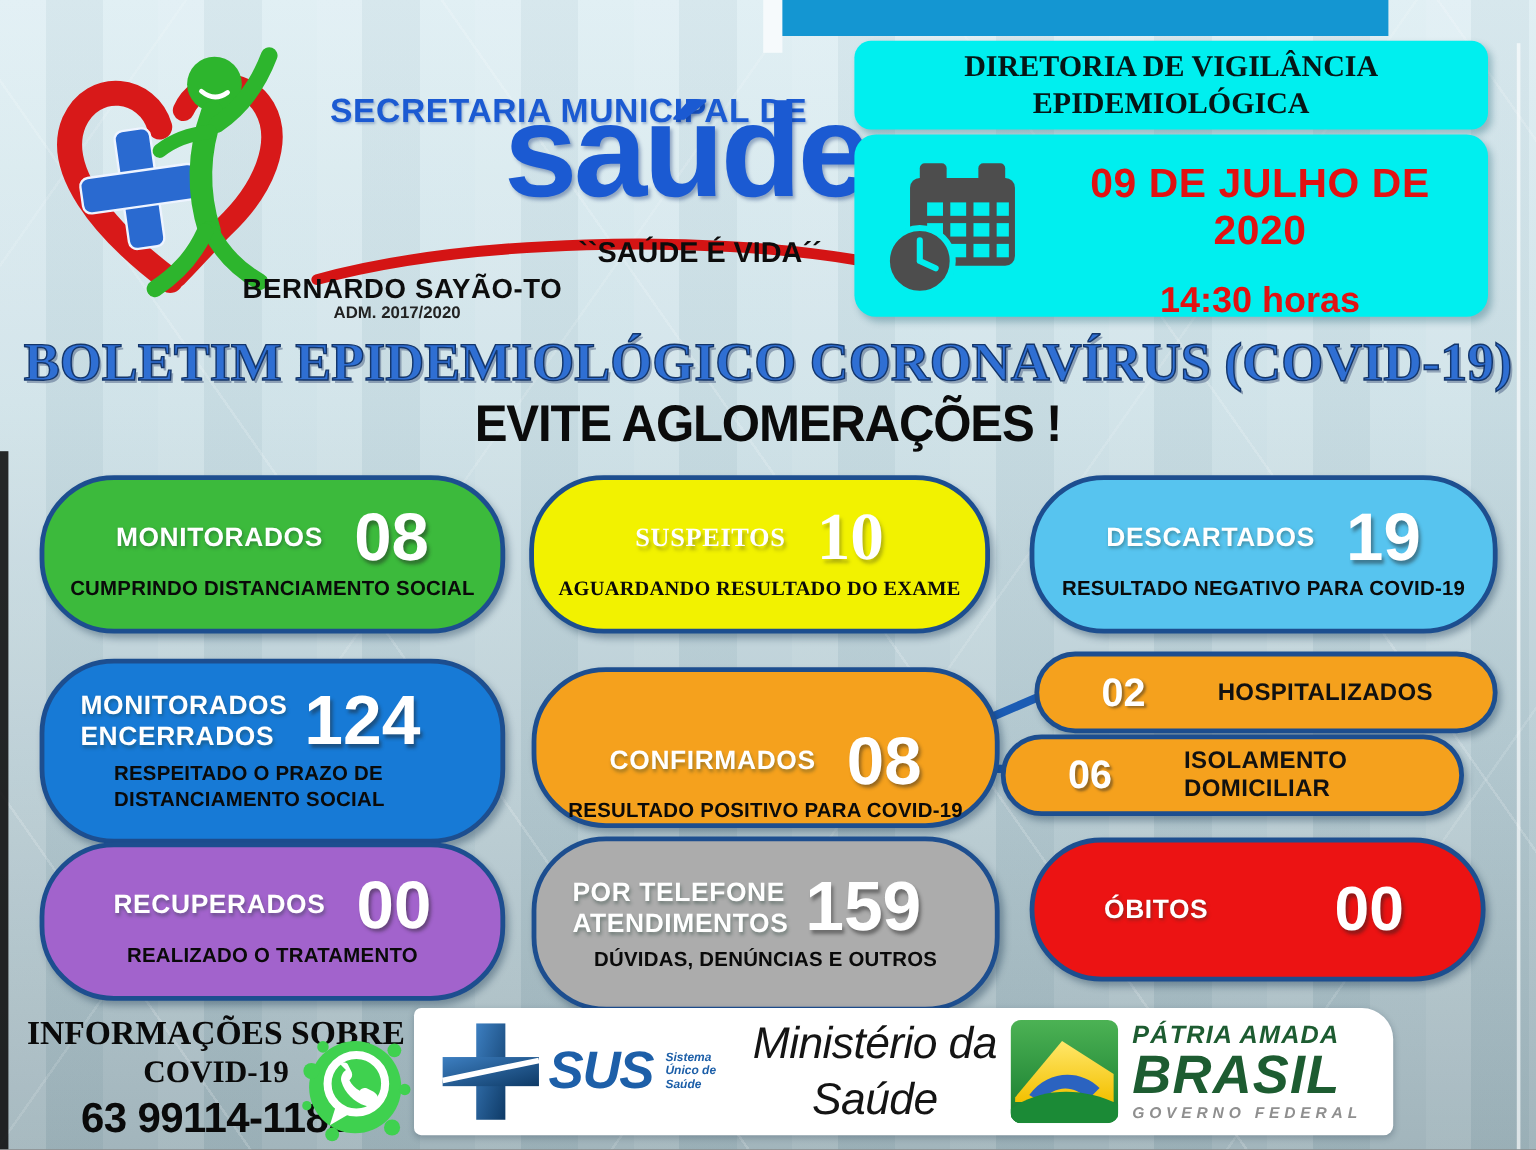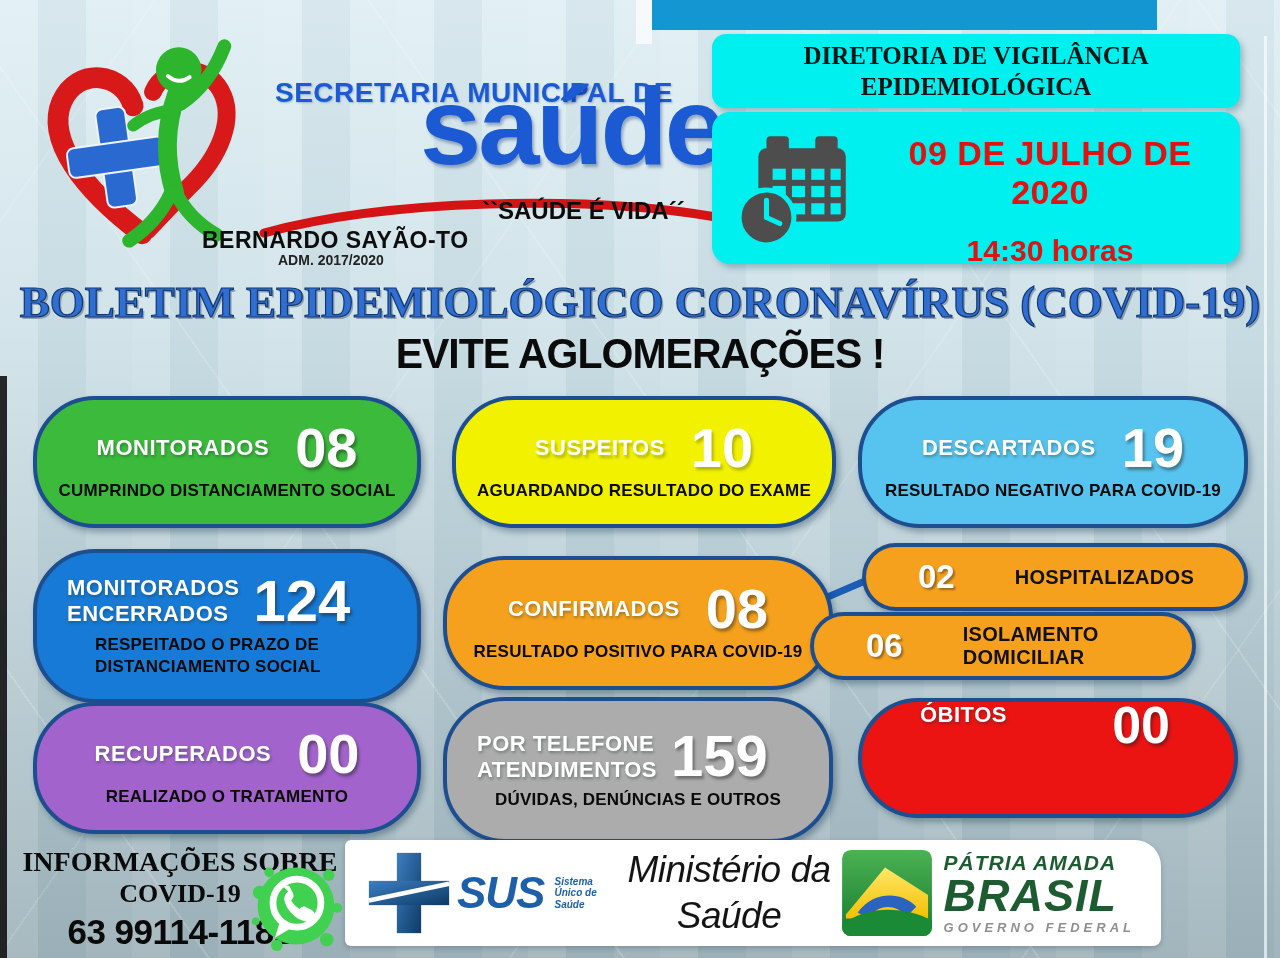--- a/index.html
+++ b/index.html
@@ -59,37 +59,37 @@
   .plabel { font-size:22px; font-weight:900; color:#fff; letter-spacing:.5px;
     text-shadow:1px 2px 3px rgba(25,55,45,.4); }
   .plabel .ln { display:block; line-height:1.18; }
   .pvalue { font-size:56px; font-weight:900; color:#fff; line-height:.9;
     text-shadow:2px 3px 3px rgba(30,30,30,.45); }
   .pdesc { text-align:center; font-size:17px; font-weight:800; color:#0a0a0a; margin-top:7px; letter-spacing:.2px; }
   .pdesc .ln { display:block; line-height:1.25; }
   .pdesc.leftal { text-align:left; padding-left:58px; }
 
   #p-mon  { left:33px;  top:396px; width:380px; height:124px; background:#3cba3c; }
-  #p-sus  { left:452px; top:396px; width:376px; height:124px; background:#f2f200; }
+  #p-sus  { left:441px; top:396px; width:376px; height:124px; background:#f2f200;font-family:Liberation Serif, serif; }
   #p-sus .plabel, #p-sus .pvalue { text-shadow:2px 3px 3px rgba(130,130,20,.55); }
   #p-desc { left:858px; top:396px; width:382px; height:124px; background:#57c4ef; }
   #p-enc  { left:33px;  top:549px; width:380px; height:146px; background:#177ad6; }
   #p-enc .pvalue { font-size:58px; }
-  #p-conf { left:443px; top:556px; width:382px; height:126px; background:#f5a11d; }
+  #p-conf { left:443px; top:556px; width:382px; height:126px; background:#f5a11d;justify-content:flex-end; }
   #p-rec  { left:33px;  top:702px; width:380px; height:124px; background:#a263cc; }
   #p-tel  { left:443px; top:697px; width:382px; height:138px; background:#acacac; }
   #p-tel .pvalue { font-size:58px; }
   #p-obi  { left:858px; top:698px; width:380px; height:120px; background:#ec1313;
-    flex-direction:row; justify-content:space-between; padding:0 64px 0 58px; box-sizing:border-box; }
+    flex-direction:row; align-items:center; justify-content:space-between; padding:0 64px 0 58px; box-sizing:border-box; }
   #p-obi .pvalue { font-size:52px; }
 
   .spill { position:absolute; display:flex; align-items:center; border:4px solid #1d4e8f; border-radius:40px;
     background:#f5a11d; box-shadow:3px 4px 6px rgba(10,40,70,.35); }
   #sp-hosp { left:862px; top:543px; width:378px; height:60px; }
-  #sp-iso  { left:810px; top:612px; width:378px; height:60px;align-items:center; }
+  #sp-iso  { left:834px; top:612px; width:378px; height:60px;align-items:center; }
   .svalue { font-size:33px; font-weight:900; color:#fff; margin-left:52px; text-shadow:2px 2px 2px rgba(40,40,40,.45); }
   .slabel { font-size:20px; font-weight:800; color:#111; margin-left:60px; letter-spacing:.3px; }
 
   .connectors { position:absolute; left:0; top:0; width:1280px; height:958px; pointer-events:none; }
 
   
   .contact { position:absolute; left:20px; top:846px; width:320px; text-align:center; color:#0a0a0a; }
   .info1 { font-family:"Liberation Serif", serif; font-size:28px; font-weight:700; }
   .info2 { font-family:"Liberation Serif", serif; font-size:26px; font-weight:700; margin-top:1px; }
   .phone { font-size:35px; font-weight:900; margin-top:3px; letter-spacing:-.5px; }

